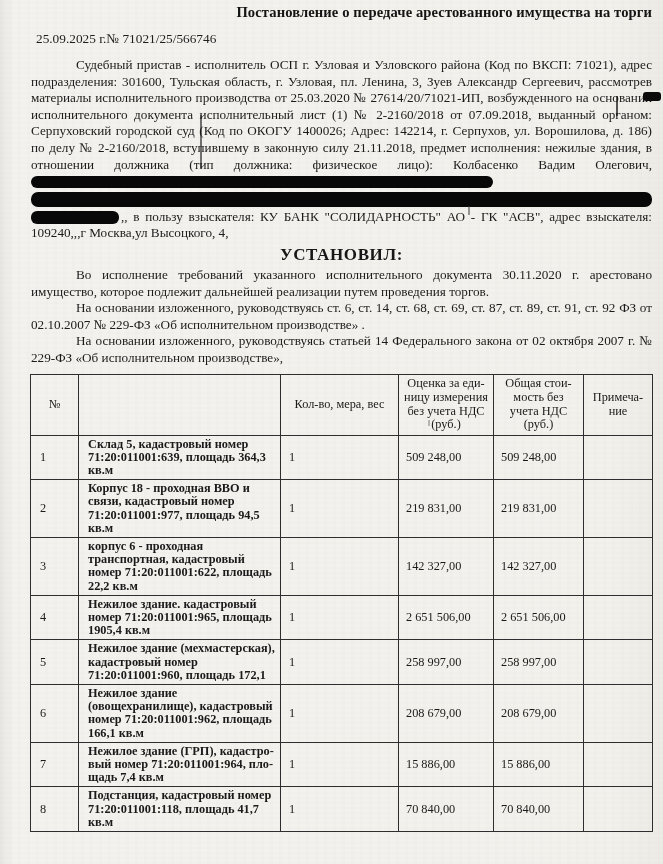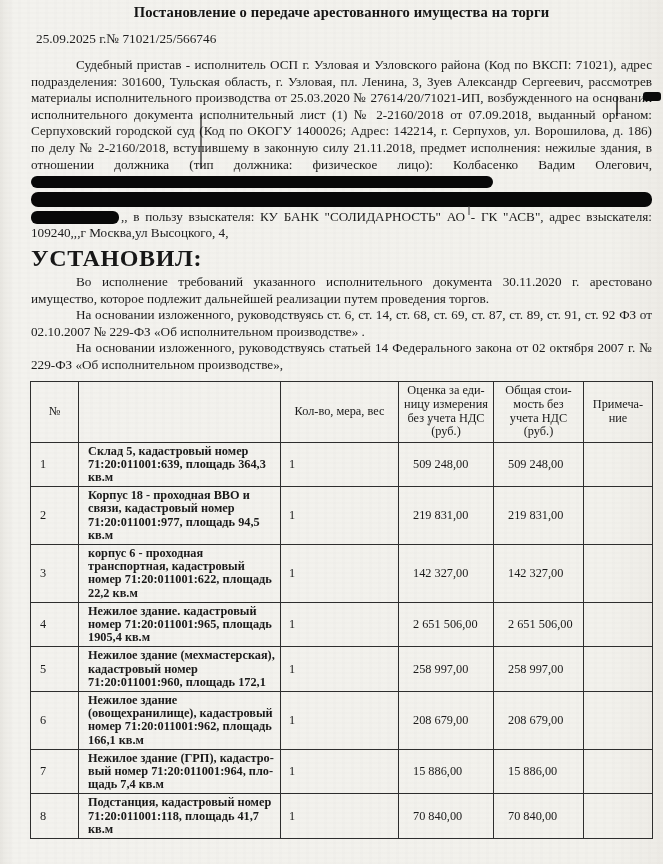--- a/index.html
+++ b/index.html
@@ -15,59 +15,59 @@
   }
   .grain {
     position:absolute; inset:0; pointer-events:none; opacity:.5;
     background:
       repeating-linear-gradient(0deg, rgba(120,115,105,.035) 0 2px, transparent 2px 5px),
       repeating-linear-gradient(90deg, rgba(120,115,105,.025) 0 3px, transparent 3px 9px);
   }
   .content { position:relative; padding:4px 11px 0 31px; }
 
   .doc-title {
-    text-align:center; font-weight:bold; font-size:14.6px; line-height:16px;
+    text-align:right; font-weight:bold; font-size:14.6px; line-height:16px;
     letter-spacing:.1px; color:#141414;
   }
   .meta-row {
     display:flex; 
     margin-top:11px; padding:0 1px 0 5px;
     font-size:13.3px; color:#1e1e1e;
   }
 
   p.body-text {
     margin:0; text-align:justify; text-indent:45px;
     font-size:13.2px; line-height:16.6px; color:#1b1b1b;
   }
   p.intro { margin-top:10px; }
 
   .bar { background:#080808; display:inline-block; height:12px; vertical-align:middle; border-radius:6px; }
   .bar-1 { width:462px; }
   .bar-2 { display:block; width:100%; height:15px; border-radius:7px; margin:2px 0 2px; }
   .bar-3 { width:88px; height:13px; margin-right:2px; }
 
   .section-heading {
-    text-align:left; font-size:24px; font-weight:bold; letter-spacing:.6px;
+    text-align:center; font-size:17px; font-weight:bold; letter-spacing:.6px;
     margin:3px 0 2px; color:#171717;
   }
 
   table.prop-table {
     border-collapse:collapse; table-layout:fixed;
     width:622px; margin:7px 0 0 -1px;
     font-size:12.3px; line-height:13.2px; color:#1a1a1a;
   }
   .prop-table th, .prop-table td {
     border:1.4px solid #2e2e2e; padding:2px 4px;
     overflow:hidden; font-weight:normal;
   }
   .prop-table th { text-align:center; vertical-align:middle; height:56px; line-height:13.6px; }
   .prop-table td.c-num { text-align:left; padding-left:9px; vertical-align:middle; }
   .prop-table td.c-desc { padding-left:9px; vertical-align:middle;font-weight:bold; }
   .prop-table td.c-qty { padding-left:8px; vertical-align:middle; }
-  .prop-table td.c-price, .prop-table td.c-total { padding-left:14px; vertical-align:middle; }
+  .prop-table td.c-price, .prop-table td.c-total { padding-left:7px; vertical-align:middle; }
 
   
   .artifact { position:absolute; pointer-events:none; }
   .ink-blob { left:643px; top:92px; width:18px; height:9px; background:#0b0b0b; border-radius:3px; }
   .fold-1 { left:200px; top:115px; width:1.5px; height:53px; background:rgba(25,25,25,.6); }
   .fold-2 { left:616px; top:96px; width:2px; height:20px; background:rgba(15,15,15,.7); }
   .speck-a { left:468px; top:206px; width:2px; height:9px; background:rgba(60,60,60,.5); }
   .speck-b { left:428px; top:420px; width:2px; height:6px; background:rgba(90,90,90,.4); }
 </style>
 </head>

